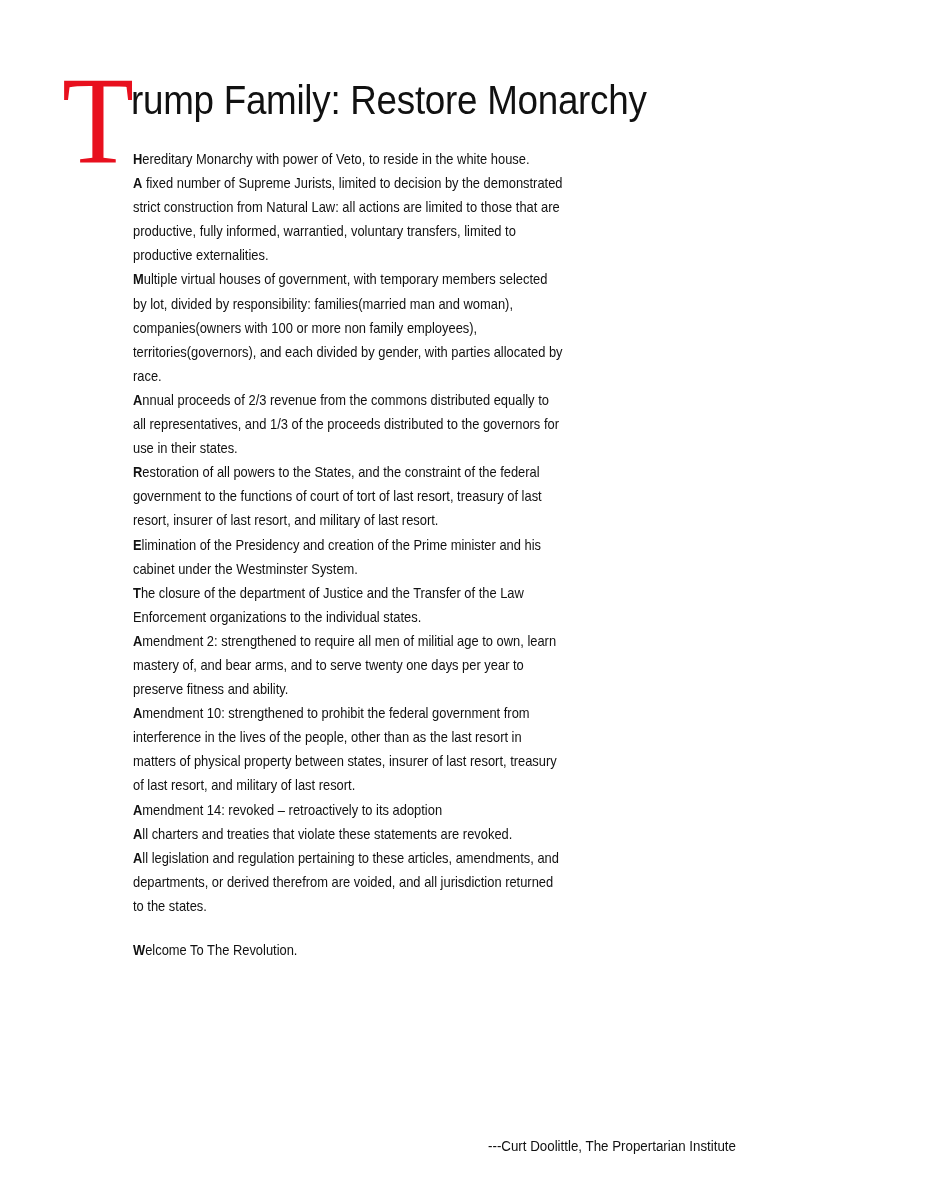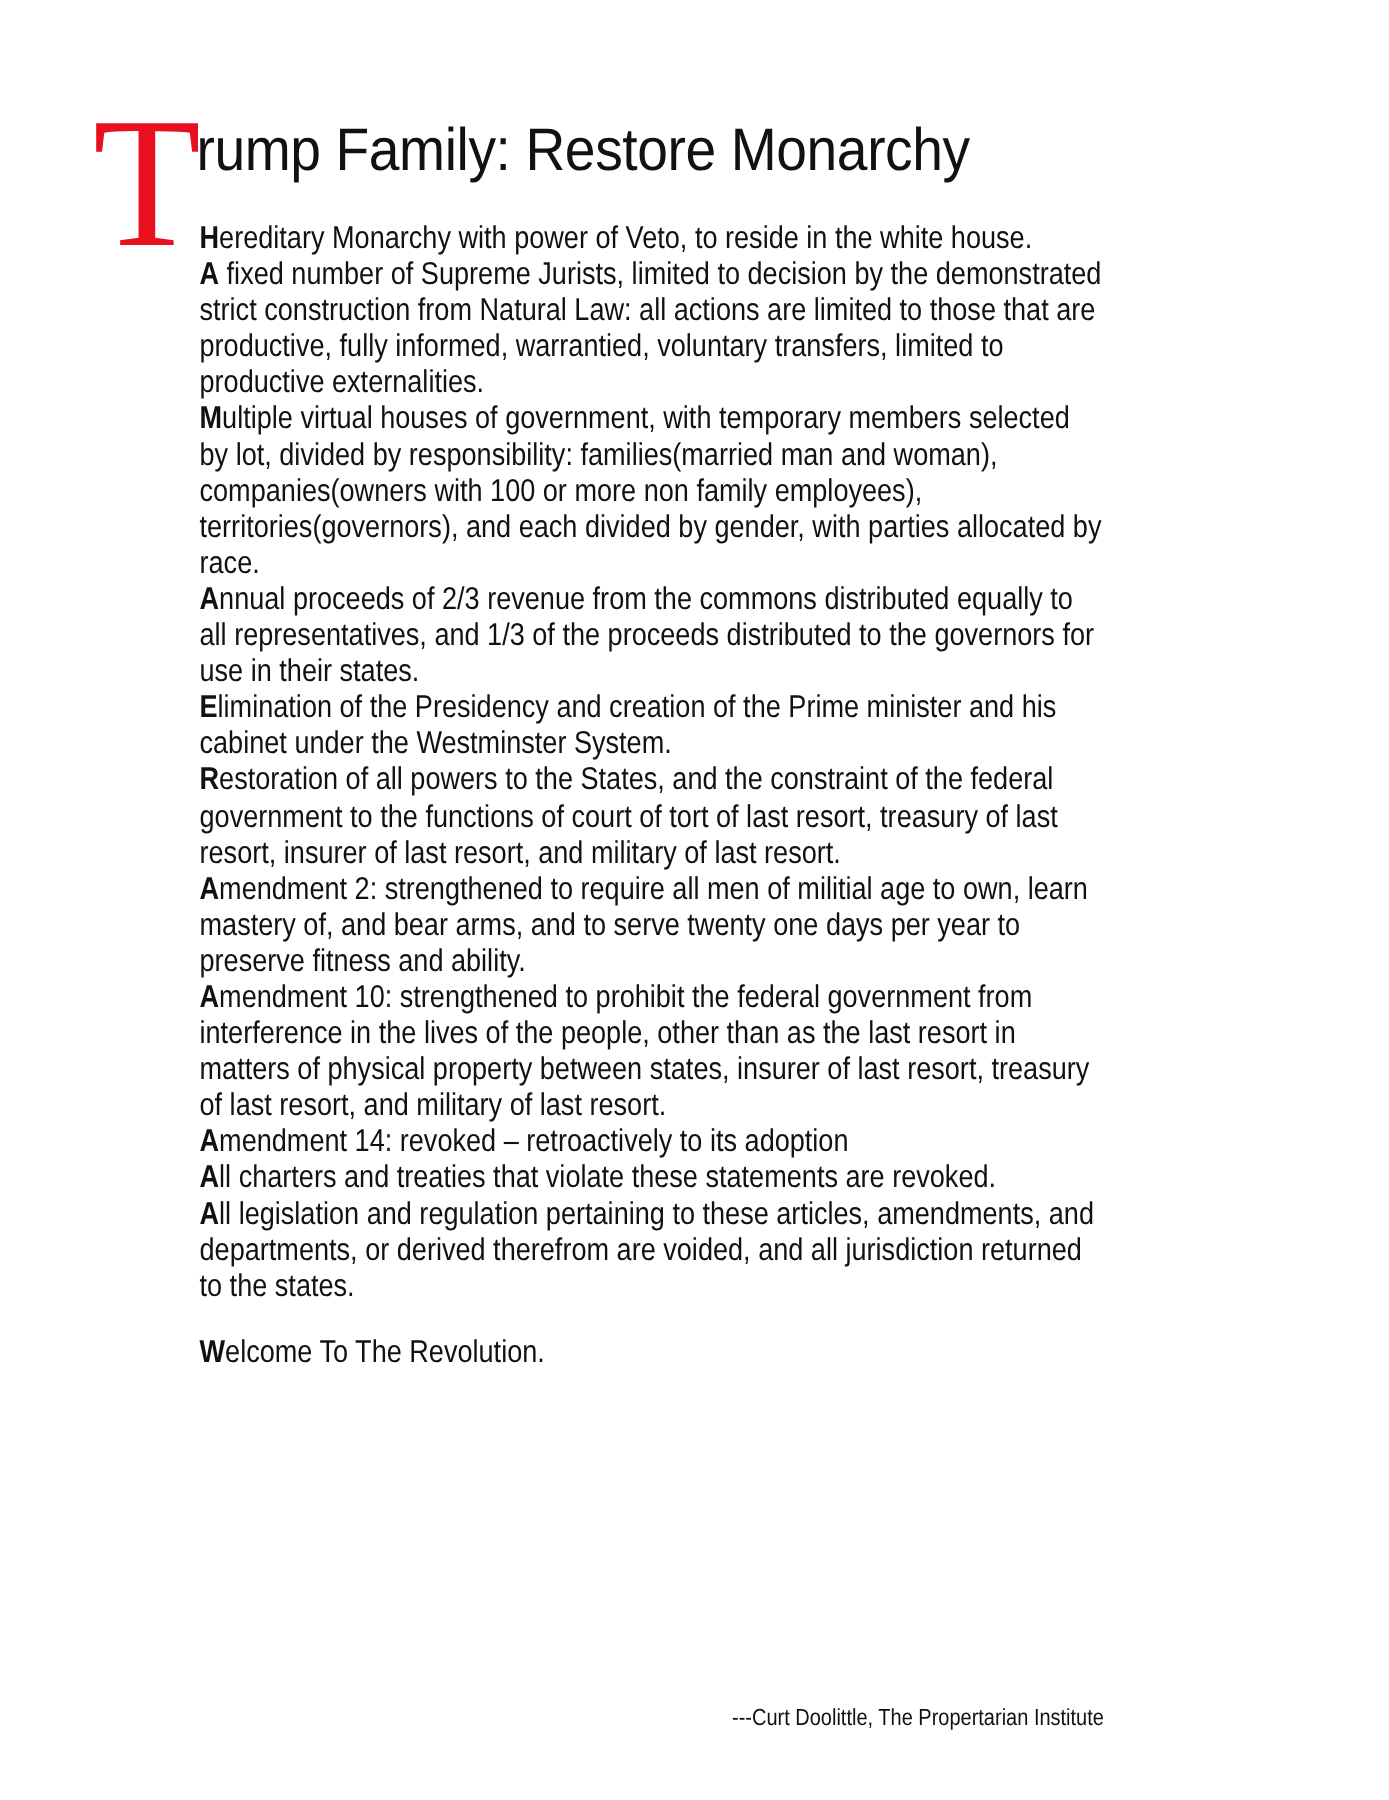--- a/index.html
+++ b/index.html
@@ -40,21 +40,21 @@
       white-space: nowrap;
       transform: scaleX(0.92);
       transform-origin: left top;
     }
     .body-text {
       position: absolute;
       left: 133px;
       top: 147px;
       width: 690px;
       font-family: "Liberation Sans", sans-serif;
-      font-size: 21px;
+      font-size: 15px;
       line-height: 24.1px;
       color: #111111;
     }
     .line {
       white-space: nowrap;
       transform: scaleX(0.86);
       transform-origin: left center;
       height: 24.1px;
     }
     .para-first {
@@ -99,27 +99,31 @@
         <div class="line"><span>companies(owners with 100 or more non family employees),</span></div>
         <div class="line"><span>territories(governors), and each divided by gender, with parties allocated by</span></div>
         <div class="line"><span>race.</span></div>
       </div>
       <div>
         <div class="line"><span class="para-first">A</span><span>nnual proceeds of 2/3 revenue from the commons distributed equally to</span></div>
         <div class="line"><span>all representatives, and 1/3 of the proceeds distributed to the governors for</span></div>
         <div class="line"><span>use in their states.</span></div>
       </div>
       <div>
+        <div class="line"><span class="para-first">R</span><span>estoration of all powers to the States, and the constraint of the federal</span></div>
+        <div class="line"><span>government to the functions of court of tort of last resort, treasury of last</span></div>
+        <div class="line"><span>resort, insurer of last resort, and military of last resort.</span></div>
+      </div>
+      <div>
         <div class="line"><span class="para-first">E</span><span>limination of the Presidency and creation of the Prime minister and his</span></div>
         <div class="line"><span>cabinet under the Westminster System.</span></div>
       </div>
       <div>
-        <div class="line"><span class="para-first">R</span><span>estoration of all powers to the States, and the constraint of the federal</span></div>
-        <div class="line"><span>government to the functions of court of tort of last resort, treasury of last</span></div>
-        <div class="line"><span>resort, insurer of last resort, and military of last resort.</span></div>
+        <div class="line"><span class="para-first">T</span><span>he closure of the department of Justice and the Transfer of the Law</span></div>
+        <div class="line"><span>Enforcement organizations to the individual states.</span></div>
       </div>
       <div>
         <div class="line"><span class="para-first">A</span><span>mendment 2: strengthened to require all men of militial age to own, learn</span></div>
         <div class="line"><span>mastery of, and bear arms, and to serve twenty one days per year to</span></div>
         <div class="line"><span>preserve fitness and ability.</span></div>
       </div>
       <div>
         <div class="line"><span class="para-first">A</span><span>mendment 10: strengthened to prohibit the federal government from</span></div>
         <div class="line"><span>interference in the lives of the people, other than as the last resort in</span></div>
         <div class="line"><span>matters of physical property between states, insurer of last resort, treasury</span></div>

